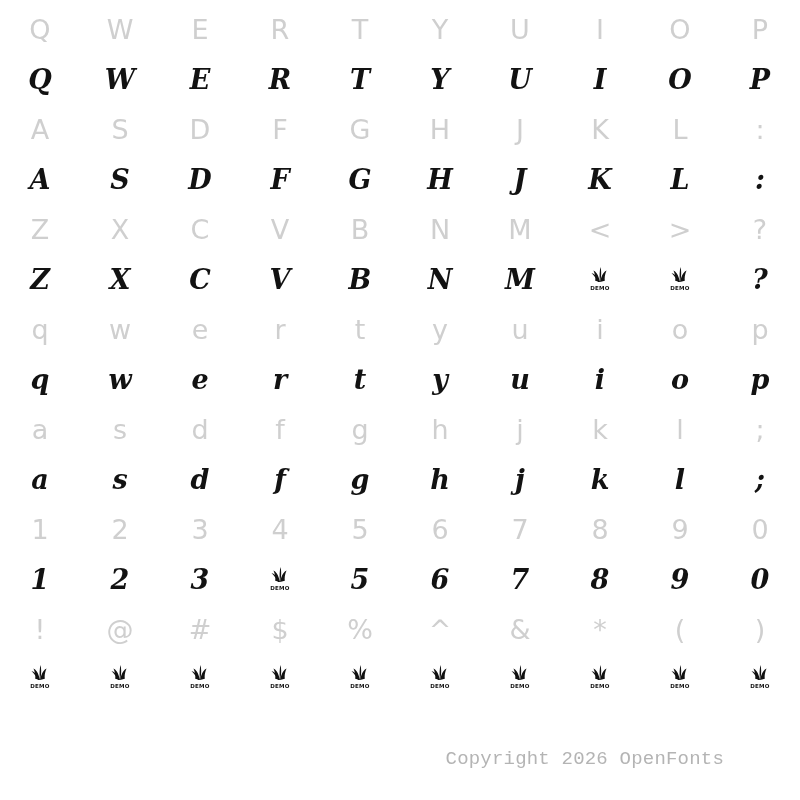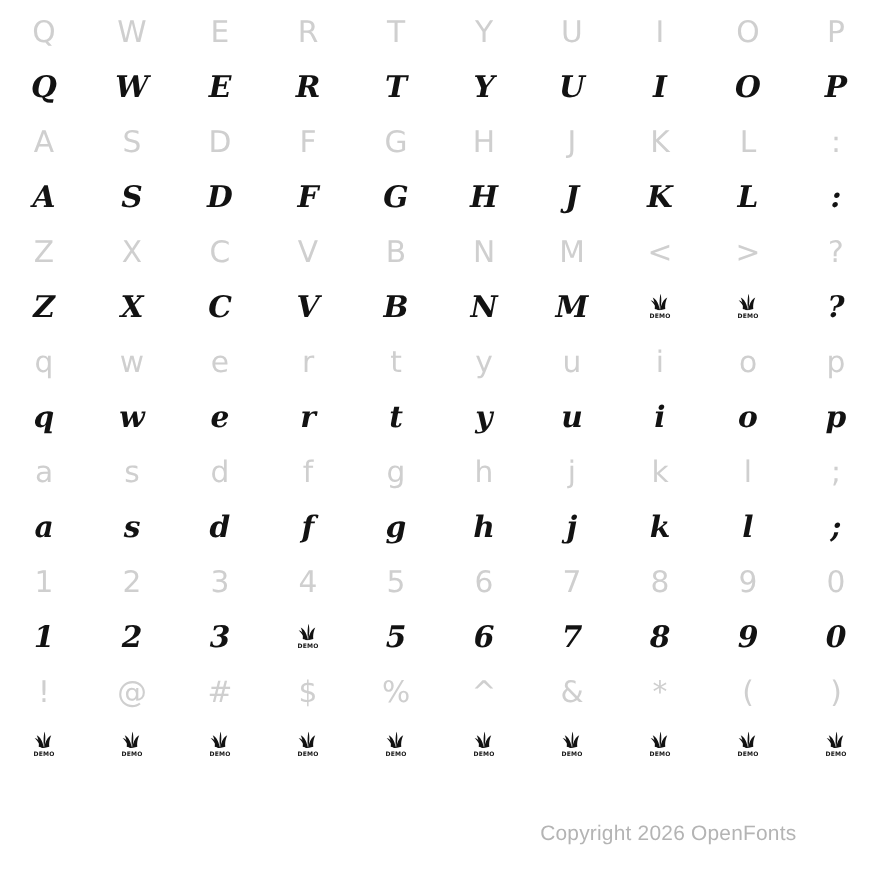--- a/index.html
+++ b/index.html
@@ -96,21 +96,21 @@
     height: 46px;
     display: flex;
     align-items: center;
     justify-content: center;
   }
   #copyright {
     position: absolute;
     right: 76px;
     bottom: 30px;
     color: #b4b4b4;
-    font-family: Liberation Sans, sans-serif;
+    font-family: Liberation Mono, monospace;
     font-size: 19px;
     letter-spacing: 0.2px;
     white-space: nowrap;
   }
 </style>
 </head>
 <body>
 
 <div id="sheet">
 

